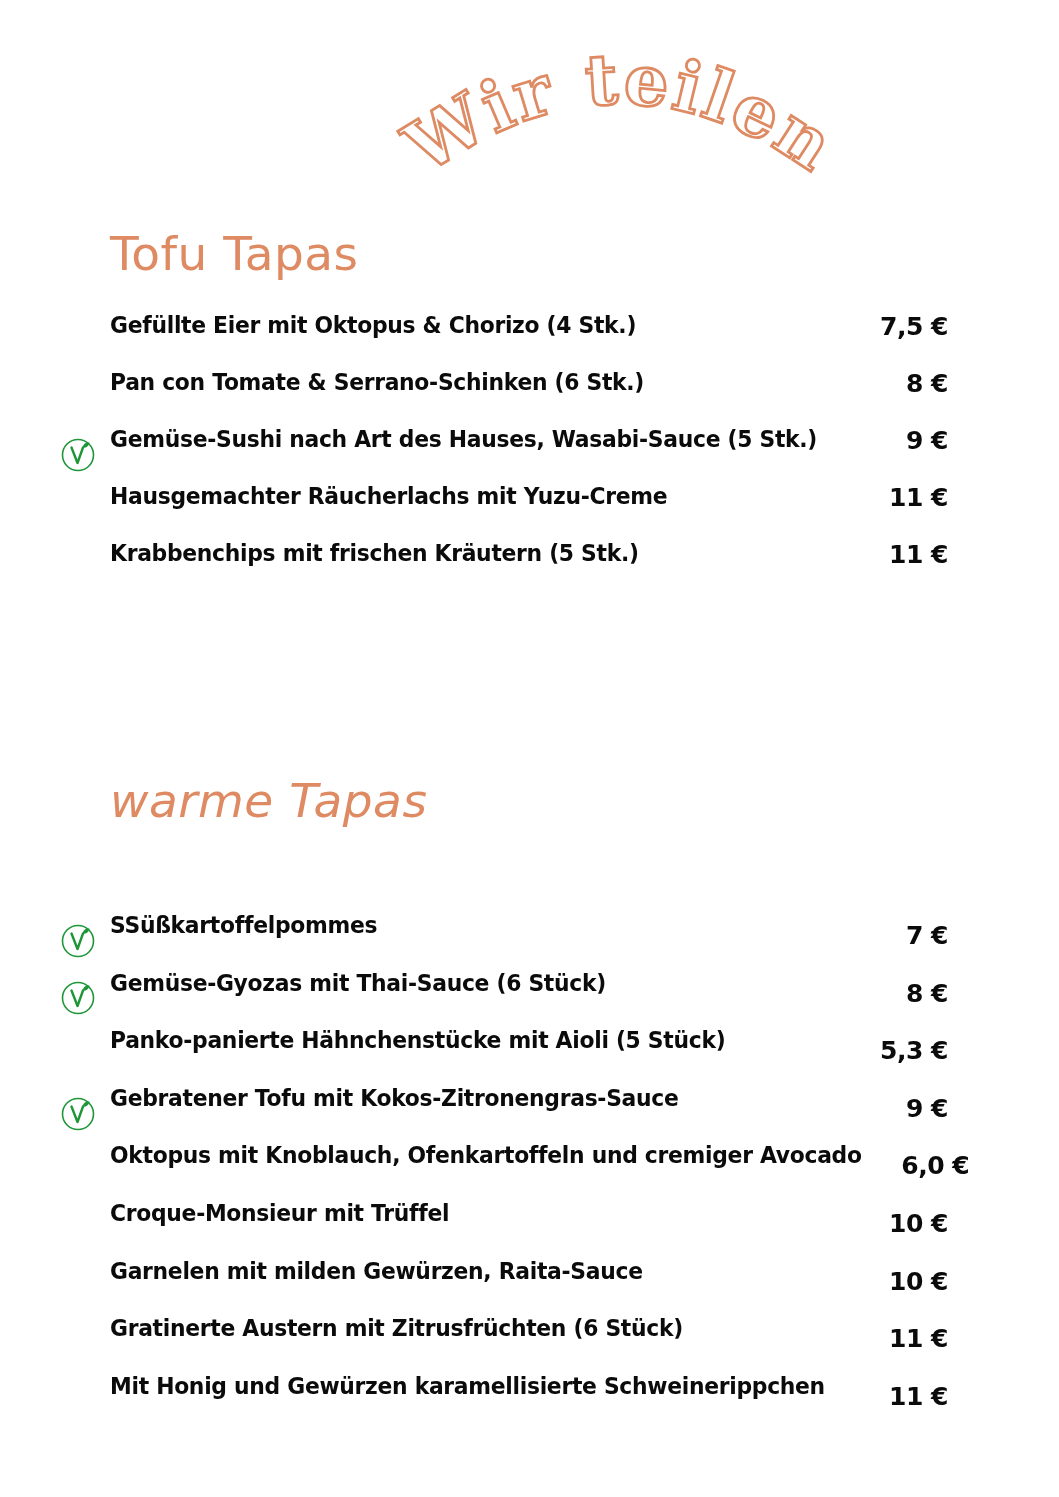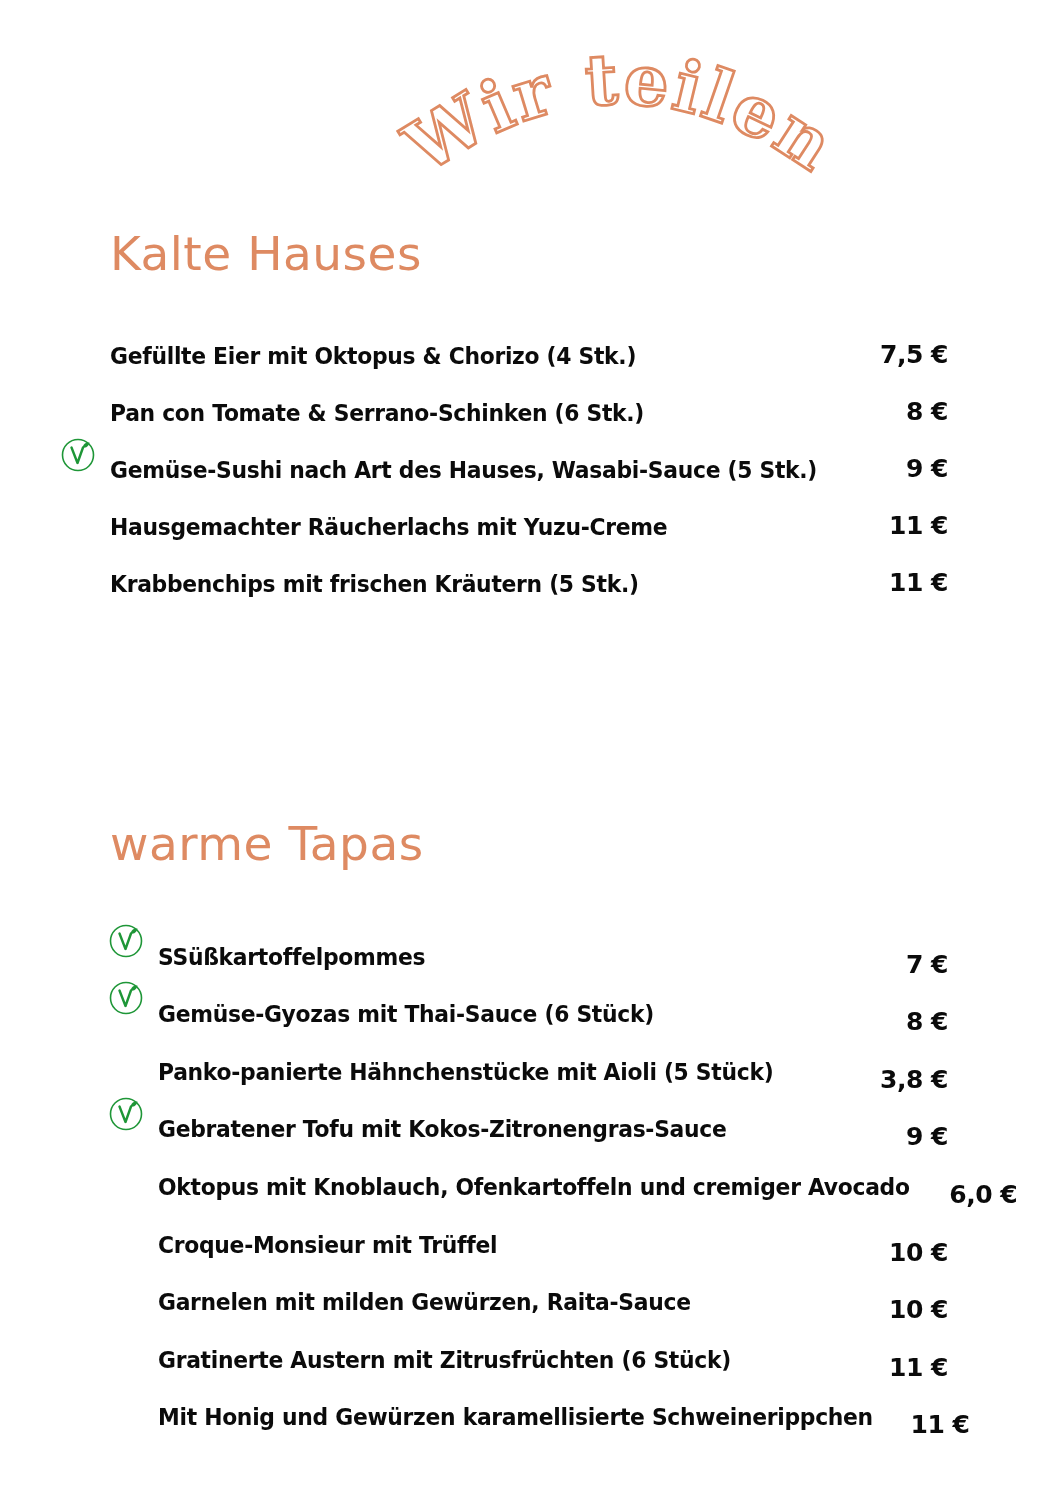--- a/index.html
+++ b/index.html
@@ -33,34 +33,34 @@
   .section-heading{
     position:absolute;left:110px;margin:0;
     font-family:"DejaVu Sans", sans-serif;
     font-weight:400;
     font-size:47px;
     line-height:1.2;
     color:var(--accent);
     letter-spacing:.5px;
   }
   #kalte-heading{top:226px;}
-  #warme-heading{top:816px;}
+  #warme-heading{top:773px;font-style:italic;}
   .item-list{
     position:absolute;left:110px;right:111px;
   }
   #kalte-list{top:312px;}
   #warme-list{top:912px;}
   .menu-row{
     position:relative;
     display:flex;
-    align-items:flex-end;
+    align-items:flex-start;
     justify-content:space-between;
     height:57px;
   }
-  #warme-list .menu-row{height:57.6px;margin-left:48px;}
+  #warme-list .menu-row{height:57.6px;}
   .item-name{
     font-size:23px;
     font-weight:700;
     letter-spacing:-0.3px;
     white-space:nowrap;
     transform:scaleX(.95);
     transform-origin:left center;
   }
   .item-price{
     font-size:25px;
@@ -84,21 +84,21 @@
   <svg width="430" height="180" viewBox="0 0 430 180">
     <defs>
       <path id="titleArc" d="M 18 140 Q 212 -4 408 140" fill="none"></path>
     </defs>
     <text class="arc-text">
       <textPath href="#titleArc" startOffset="0">Wir teilen</textPath>
     </text>
   </svg>
 </div>
 
-<h2 class="section-heading" id="kalte-heading">Kalte Hauses</h2>
+<h2 class="section-heading" id="kalte-heading">Tofu Tapas</h2>
 
 <div class="item-list" id="kalte-list">
 
   <div class="menu-row">
     <span class="item-name">Gefüllte Eier mit Oktopus &amp; Chorizo (4 Stk.)</span>
     <span class="item-price">7,5 €</span>
   </div>
 
   <div class="menu-row">
     <span class="item-name">Pan con Tomate &amp; Serrano-Schinken (6 Stk.)</span>
@@ -154,21 +154,21 @@
         <path d="M11.5 10.5 L17.5 26 L23 10.5" fill="none" stroke="#1e9637" stroke-width="2.4" stroke-linecap="round" stroke-linejoin="round"></path>
         <path d="M22.5 11 C 23 7 26 4.8 29.5 5.6 C 29 9.4 25.8 11.2 22.5 11 Z" fill="#1e9637"></path>
       </svg>
     </span>
     <span class="item-name">Gemüse-Gyozas mit Thai-Sauce (6 Stück)</span>
     <span class="item-price">8 €</span>
   </div>
 
   <div class="menu-row">
     <span class="item-name">Panko-panierte Hähnchenstücke mit Aioli (5 Stück)</span>
-    <span class="item-price">3,8 €</span>
+    <span class="item-price">5,3 €</span>
   </div>
 
   <div class="menu-row">
     <span class="veg-badge">
       <svg viewBox="0 0 36 36" width="36" height="36">
         <circle cx="18" cy="18" r="15.5" fill="none" stroke="#1e9637" stroke-width="1.6"></circle>
         <path d="M11.5 10.5 L17.5 26 L23 10.5" fill="none" stroke="#1e9637" stroke-width="2.4" stroke-linecap="round" stroke-linejoin="round"></path>
         <path d="M22.5 11 C 23 7 26 4.8 29.5 5.6 C 29 9.4 25.8 11.2 22.5 11 Z" fill="#1e9637"></path>
       </svg>
     </span>

